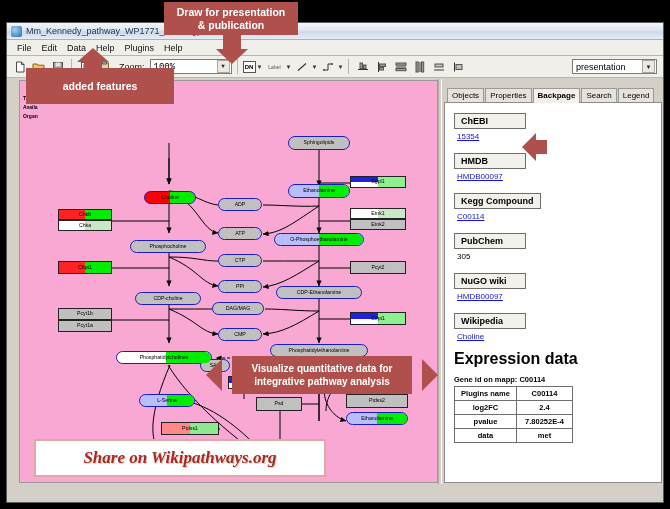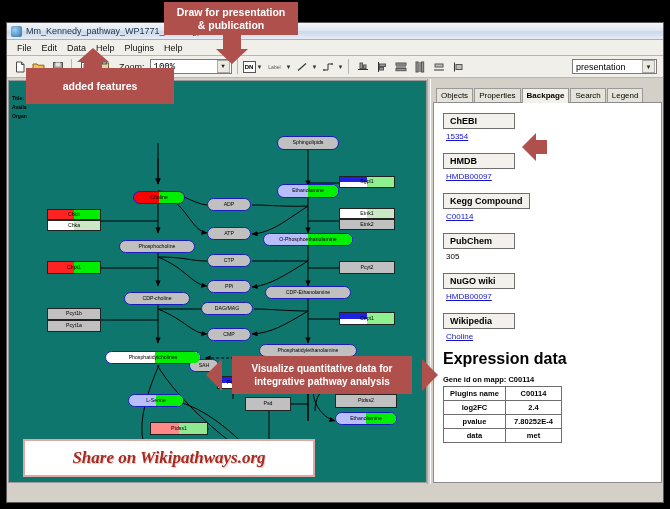--- a/index.html
+++ b/index.html
@@ -91,23 +91,23 @@
   
   #body {
     position: absolute;
     left: 0; top: 56px; right: 0; bottom: 18px;
     display: flex;
     background: #d4d0c8;
   }
   #canvas-pane {
     position: relative;
     width: 419px;
-    background: #0f766e;
+    background: #f9a8d4;
     border: 1px solid #9a9a9a;
-    margin: 1px 0 1px 1px;
+    margin: 1px 0 1px 12px;
     overflow: hidden;
   }
   #side-pane {
     position: relative;
     flex: 1 1 auto;
     background: #d4d0c8;
     margin: 1px 1px 1px 2px;
     display: flex; flex-direction: column;
   }
   #splitter {

